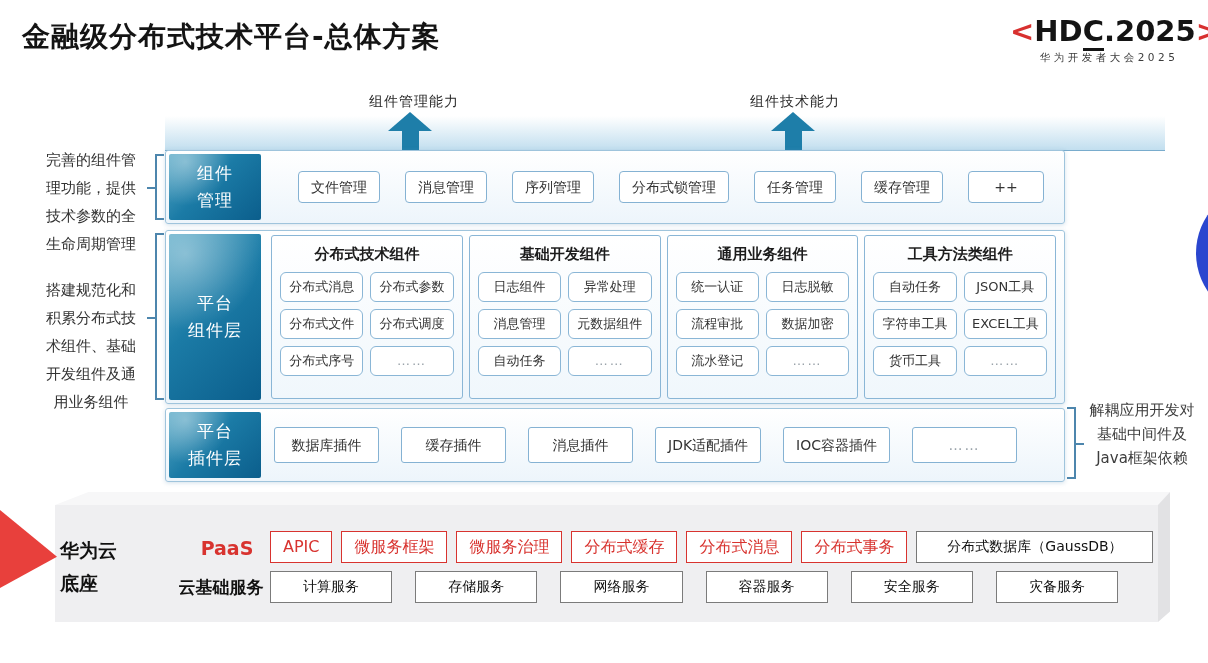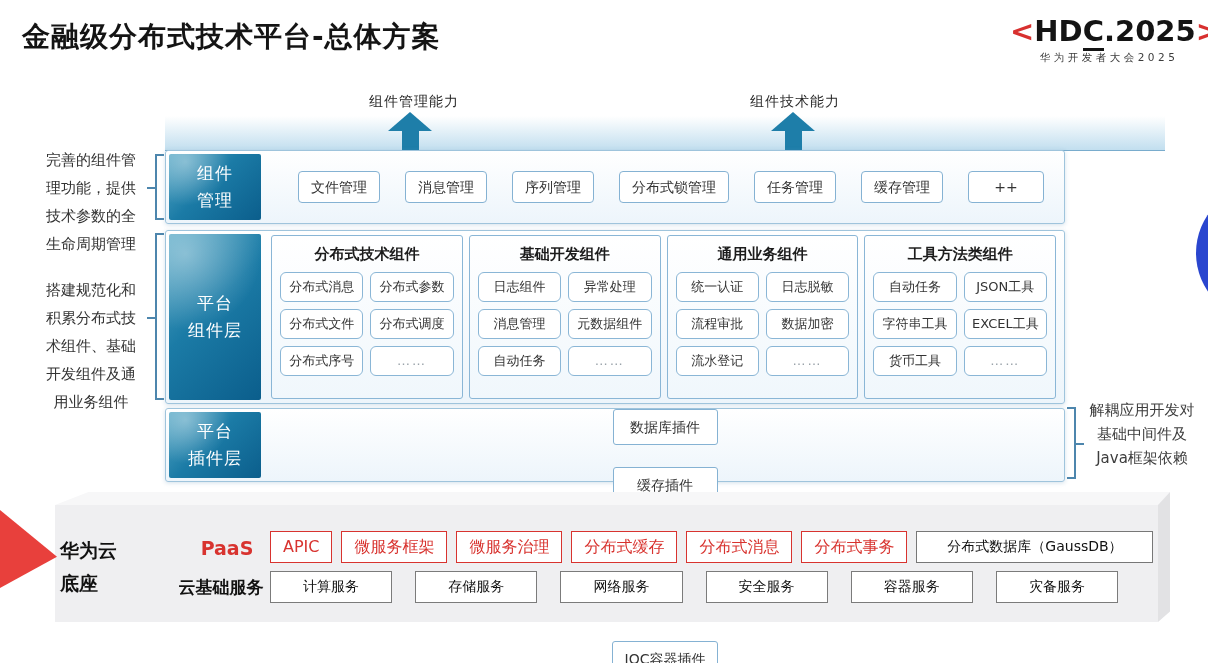--- a/index.html
+++ b/index.html
@@ -53,21 +53,21 @@
   .row1{top:150px;height:72px;}
   .row2{top:230px;height:172px;}
   .row3{top:408px;height:72px;}
   .layer-label{position:absolute;left:3px;top:3px;bottom:3px;width:92px;
     display:flex;align-items:center;justify-content:center;text-align:center;
     color:#fff;font-size:17px;line-height:27px;letter-spacing:1px;border-radius:2px;
     background:radial-gradient(circle at 18% 12%,rgba(255,255,255,.38),rgba(255,255,255,0) 46%),
                linear-gradient(135deg,#55a7c5 0%,#1b7ba6 45%,#0b5e8c 100%);}
   .hitems{position:absolute;left:132px;right:8px;top:0;bottom:0;display:flex;align-items:center;}
   .row1 .hitems{gap:25px;}
-  .row3 .hitems{left:108px;gap:22px;flex-direction:column;}
+  .row3 .hitems{left:108px;gap:22px;}
   .pill{border:1px solid #85b2d3;border-radius:4px;background:#fff;color:#333;
     font-size:14px;text-align:center;height:32px;line-height:30px;min-width:76px;
     padding:0 12px;box-sizing:border-box;white-space:nowrap;}
   .row3 .pill{height:36px;line-height:34px;min-width:105px;border-radius:3px;}
   .dim-last > :last-child{color:#9aa3aa;letter-spacing:2px;}
 
   
   .cols{position:absolute;left:105px;right:8px;top:4px;bottom:4px;display:flex;gap:6px;}
   .col{flex:1;border:1px solid #8ab6d6;border-radius:3px;padding:5px 8px 8px;box-sizing:border-box;
     background:linear-gradient(to bottom,#ffffff,#f0f7fc);}
@@ -229,18 +229,18 @@
     <div class="rpill">分布式缓存</div>
     <div class="rpill">分布式消息</div>
     <div class="rpill">分布式事务</div>
     <div class="db-pill">分布式数据库（GaussDB）</div>
   </div>
 <div class="abs base-label">云基础服务</div>
 <div class="abs base-items">
     <div>计算服务</div>
     <div>存储服务</div>
     <div>网络服务</div>
+    <div>容器服务</div>
     <div>安全服务</div>
-    <div>容器服务</div>
     <div>灾备服务</div>
   </div>
 
 <div class="abs circle"></div>
 
 </body></html>

